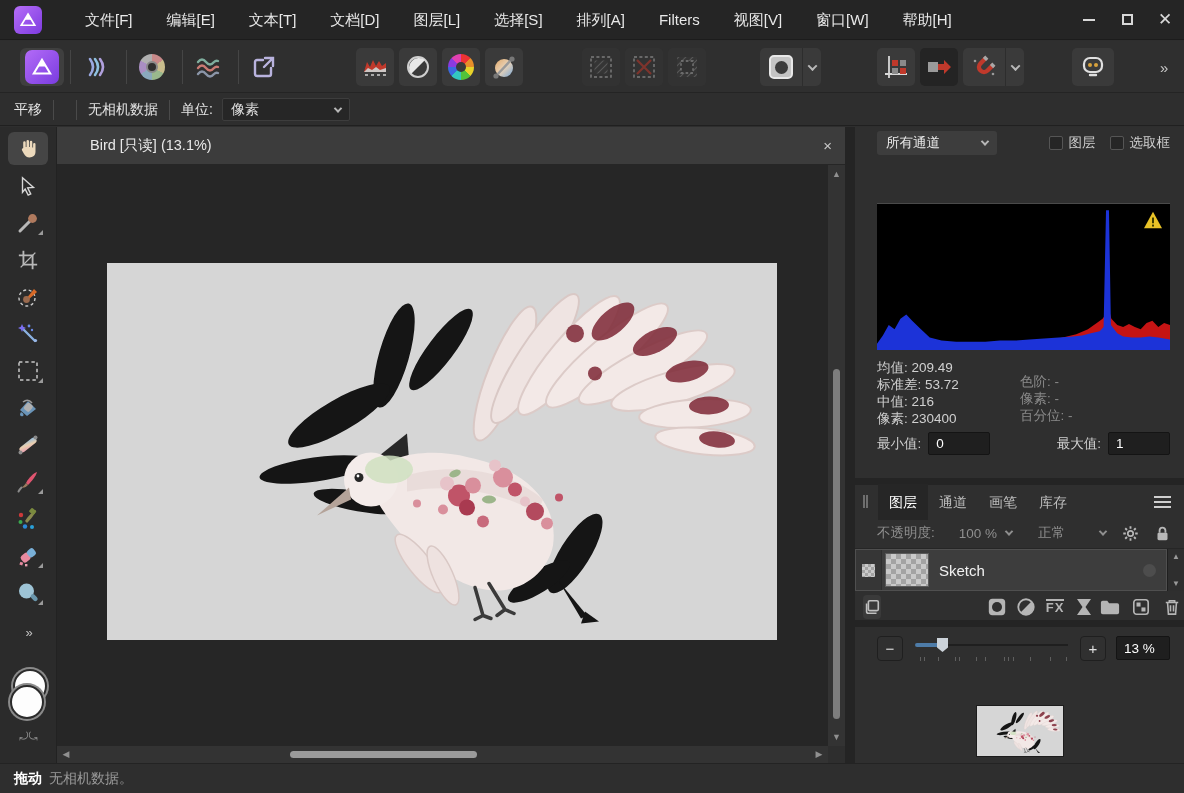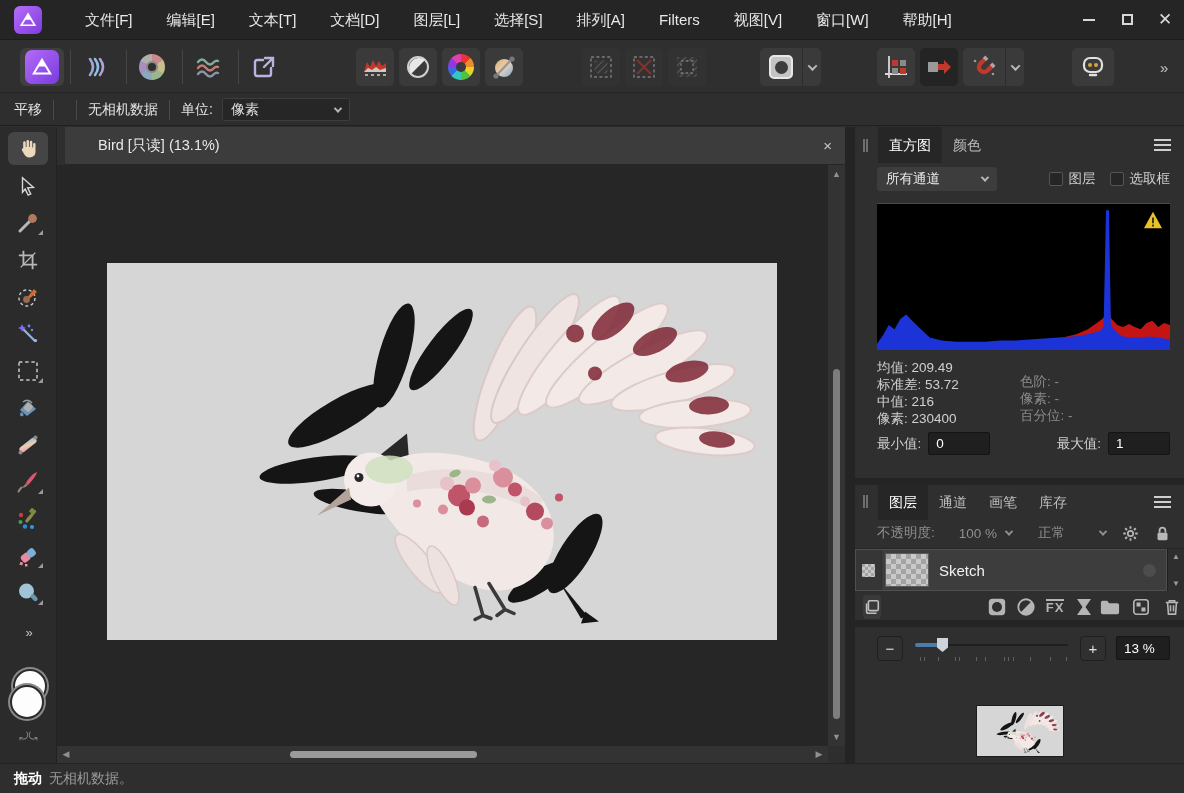--- a/index.html
+++ b/index.html
@@ -72,21 +72,21 @@
     border-left:5px solid transparent; border-bottom:5px solid #9a9a9a; }
   .tools-overflow { color:#c0c0c0; font-size:13px; letter-spacing:-2px; margin-top:12px; }
   .swatches { position:absolute; left:8px; bottom:42px; width:42px; height:52px; }
   .sw { position:absolute; width:34px; height:34px; border-radius:50%; background:#fdfdfd; border:2px solid #2b2b2b; box-shadow:0 0 0 2px #8a8a8a; }
   .sw.front { left:2px; top:16px; }
   .sw.back { left:5px; top:0; }
   .swap-arrows { position:absolute; left:0; bottom:20px; width:57px; text-align:center; color:#9a9a9a; font-size:11px; }
 
   
   .docarea { flex:1; display:flex; flex-direction:column; min-width:0; }
-  .tabbar { height:38px; background:#3c3c3c; display:flex; align-items:center; border-bottom:1px solid #262626;margin-left:8px; }
+  .tabbar { height:38px; background:#3c3c3c; display:flex; align-items:center; border-bottom:1px solid #262626; }
   .tab-title { margin-left:33px; font-size:14.5px; color:#e8e8e8; }
   .tab-close { margin-left:auto; margin-right:13px; color:#c8c8c8; font-size:15px; }
   .viewport { position:relative; flex:1; background:#262626; overflow:hidden; }
   .canvas { position:absolute; left:50px; top:98px; width:670px; height:377px; background:#d6d6d6; }
   .vscroll { position:absolute; right:0; top:0; bottom:17px; width:17px; background:#333; }
   .vscroll .arr { position:absolute; left:0; width:17px; height:14px; color:#909090; font-size:9px; text-align:center; line-height:14px; }
   .vthumb { position:absolute; left:5px; top:204px; height:350px; width:7px; background:#7d7d7d; border-radius:4px; }
   .hscroll { position:absolute; left:0; right:17px; bottom:0; height:17px; background:#333; }
   .hscroll .arr { position:absolute; top:0; height:17px; width:14px; color:#909090; font-size:9px; text-align:center; line-height:17px; }
   .hthumb { position:absolute; top:5px; left:233px; width:187px; height:7px; background:#9a9a9a; border-radius:4px; }
@@ -589,26 +589,20 @@
         <div class="hthumb"></div>
         <div class="arr" style="right:2px">▶</div>
       </div>
       <div class="scroll-corner"></div>
     </div>
   </div>
 
   <div class="panels">
 
     <div class="histo-section">
-      <div class="panel-header">
-        <span class="grip"></span>
-        <span class="ptab active">直方图</span>
-        <span class="ptab">颜色</span>
-        <span class="hamburger"></span>
-      </div>
       <div class="histo-controls">
         <div class="hdd">
           <span>所有通道</span>
           <span class="chev"></span>
         </div>
         <div class="cb-wrap">
           <span class="checkbox"></span>
           <span class="cb-label">图层</span>
           <span class="checkbox"></span>
           <span>选取框</span>

